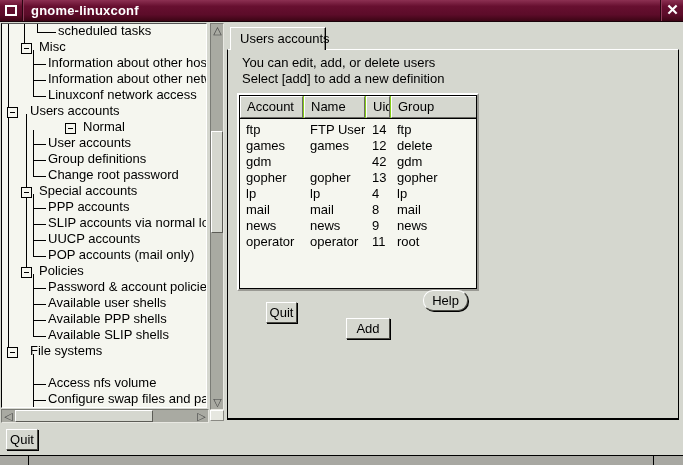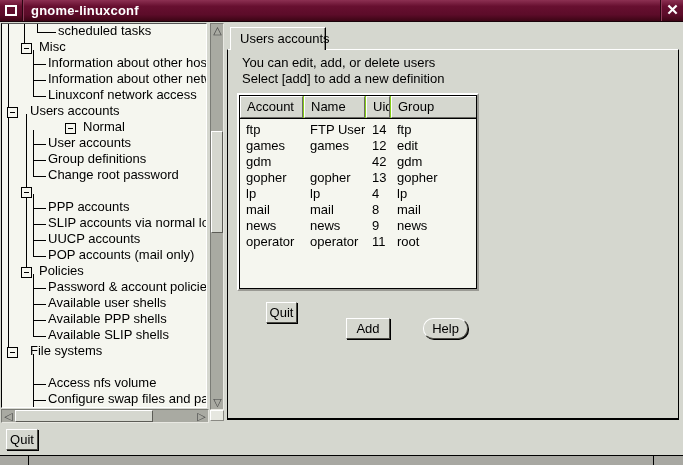--- a/index.html
+++ b/index.html
@@ -72,21 +72,21 @@
   .trow { display:grid; grid-template-columns:63px 61px 24px 89px; column-gap:1px;
     height:16px; line-height:16px; }
   .td { padding-left:6px; white-space:nowrap; overflow:hidden; }
   #tbody { padding-top:3px; }
 
   
   .btn { position:absolute; height:21px; background:#d5d7cf; text-align:center; line-height:19px;
     border:1px solid; border-color:#fff #4a4a44 #4a4a44 #fff; box-shadow:1px 1px 0 #000; }
   #btn-quit   { left:38px;  top:252px; width:31px; }
   #btn-add    { left:118px; top:268px; width:44px; }
-  #btn-help   { left:195px; top:268px; width:45px;border-radius:10px; }
+  #btn-help   { left:195px; top:240px; width:45px;border-radius:10px; }
   #footer-quit { left:6px; top:429px; width:32px; }
 
   
   #statusbar { position:absolute; left:0; top:455px; width:683px; height:10px;
     background:#a8a8a2; border-top:1px solid #000; }
   #statusbar .div1 { position:absolute; left:28px; top:0; width:1px; height:9px; background:#000; }
   #statusbar .div2 { position:absolute; left:653px; top:0; width:1px; height:9px; background:#000; }
 </style>
 </head>
 <body>
@@ -149,20 +149,21 @@
       <div class="tree-row" style="top: 128px;">
         <div class="leaf-tick"></div>
         <span class="tree-label" style="left: 46px;">Group definitions</span>
       </div>
       <div class="tree-row" style="top: 144px;">
         <div class="leaf-tick"></div>
         <span class="tree-label" style="left: 46px;">Change root password</span>
       </div>
       <div class="tree-row" style="top: 160px;">
         <div class="expander" style="left: 19px;"></div>
+        <span class="tree-label" style="left: 37px;">Special accounts</span>
       </div>
       <div class="tree-row" style="top: 176px;">
         <div class="leaf-tick"></div>
         <span class="tree-label" style="left: 46px;">PPP accounts</span>
       </div>
       <div class="tree-row" style="top: 192px;">
         <div class="leaf-tick"></div>
         <span class="tree-label" style="left: 46px;">SLIP accounts via normal login</span>
       </div>
       <div class="tree-row" style="top: 208px;">
@@ -240,21 +241,21 @@
           <div class="trow">
             <div class="td">ftp</div>
             <div class="td">FTP User</div>
             <div class="td">14</div>
             <div class="td">ftp</div>
           </div>
           <div class="trow">
             <div class="td">games</div>
             <div class="td">games</div>
             <div class="td">12</div>
-            <div class="td">edit</div>
+            <div class="td">delete</div>
           </div>
           <div class="trow">
             <div class="td">gdm</div>
             <div class="td"></div>
             <div class="td">42</div>
             <div class="td">gdm</div>
           </div>
           <div class="trow">
             <div class="td">gopher</div>
             <div class="td">gopher</div>

